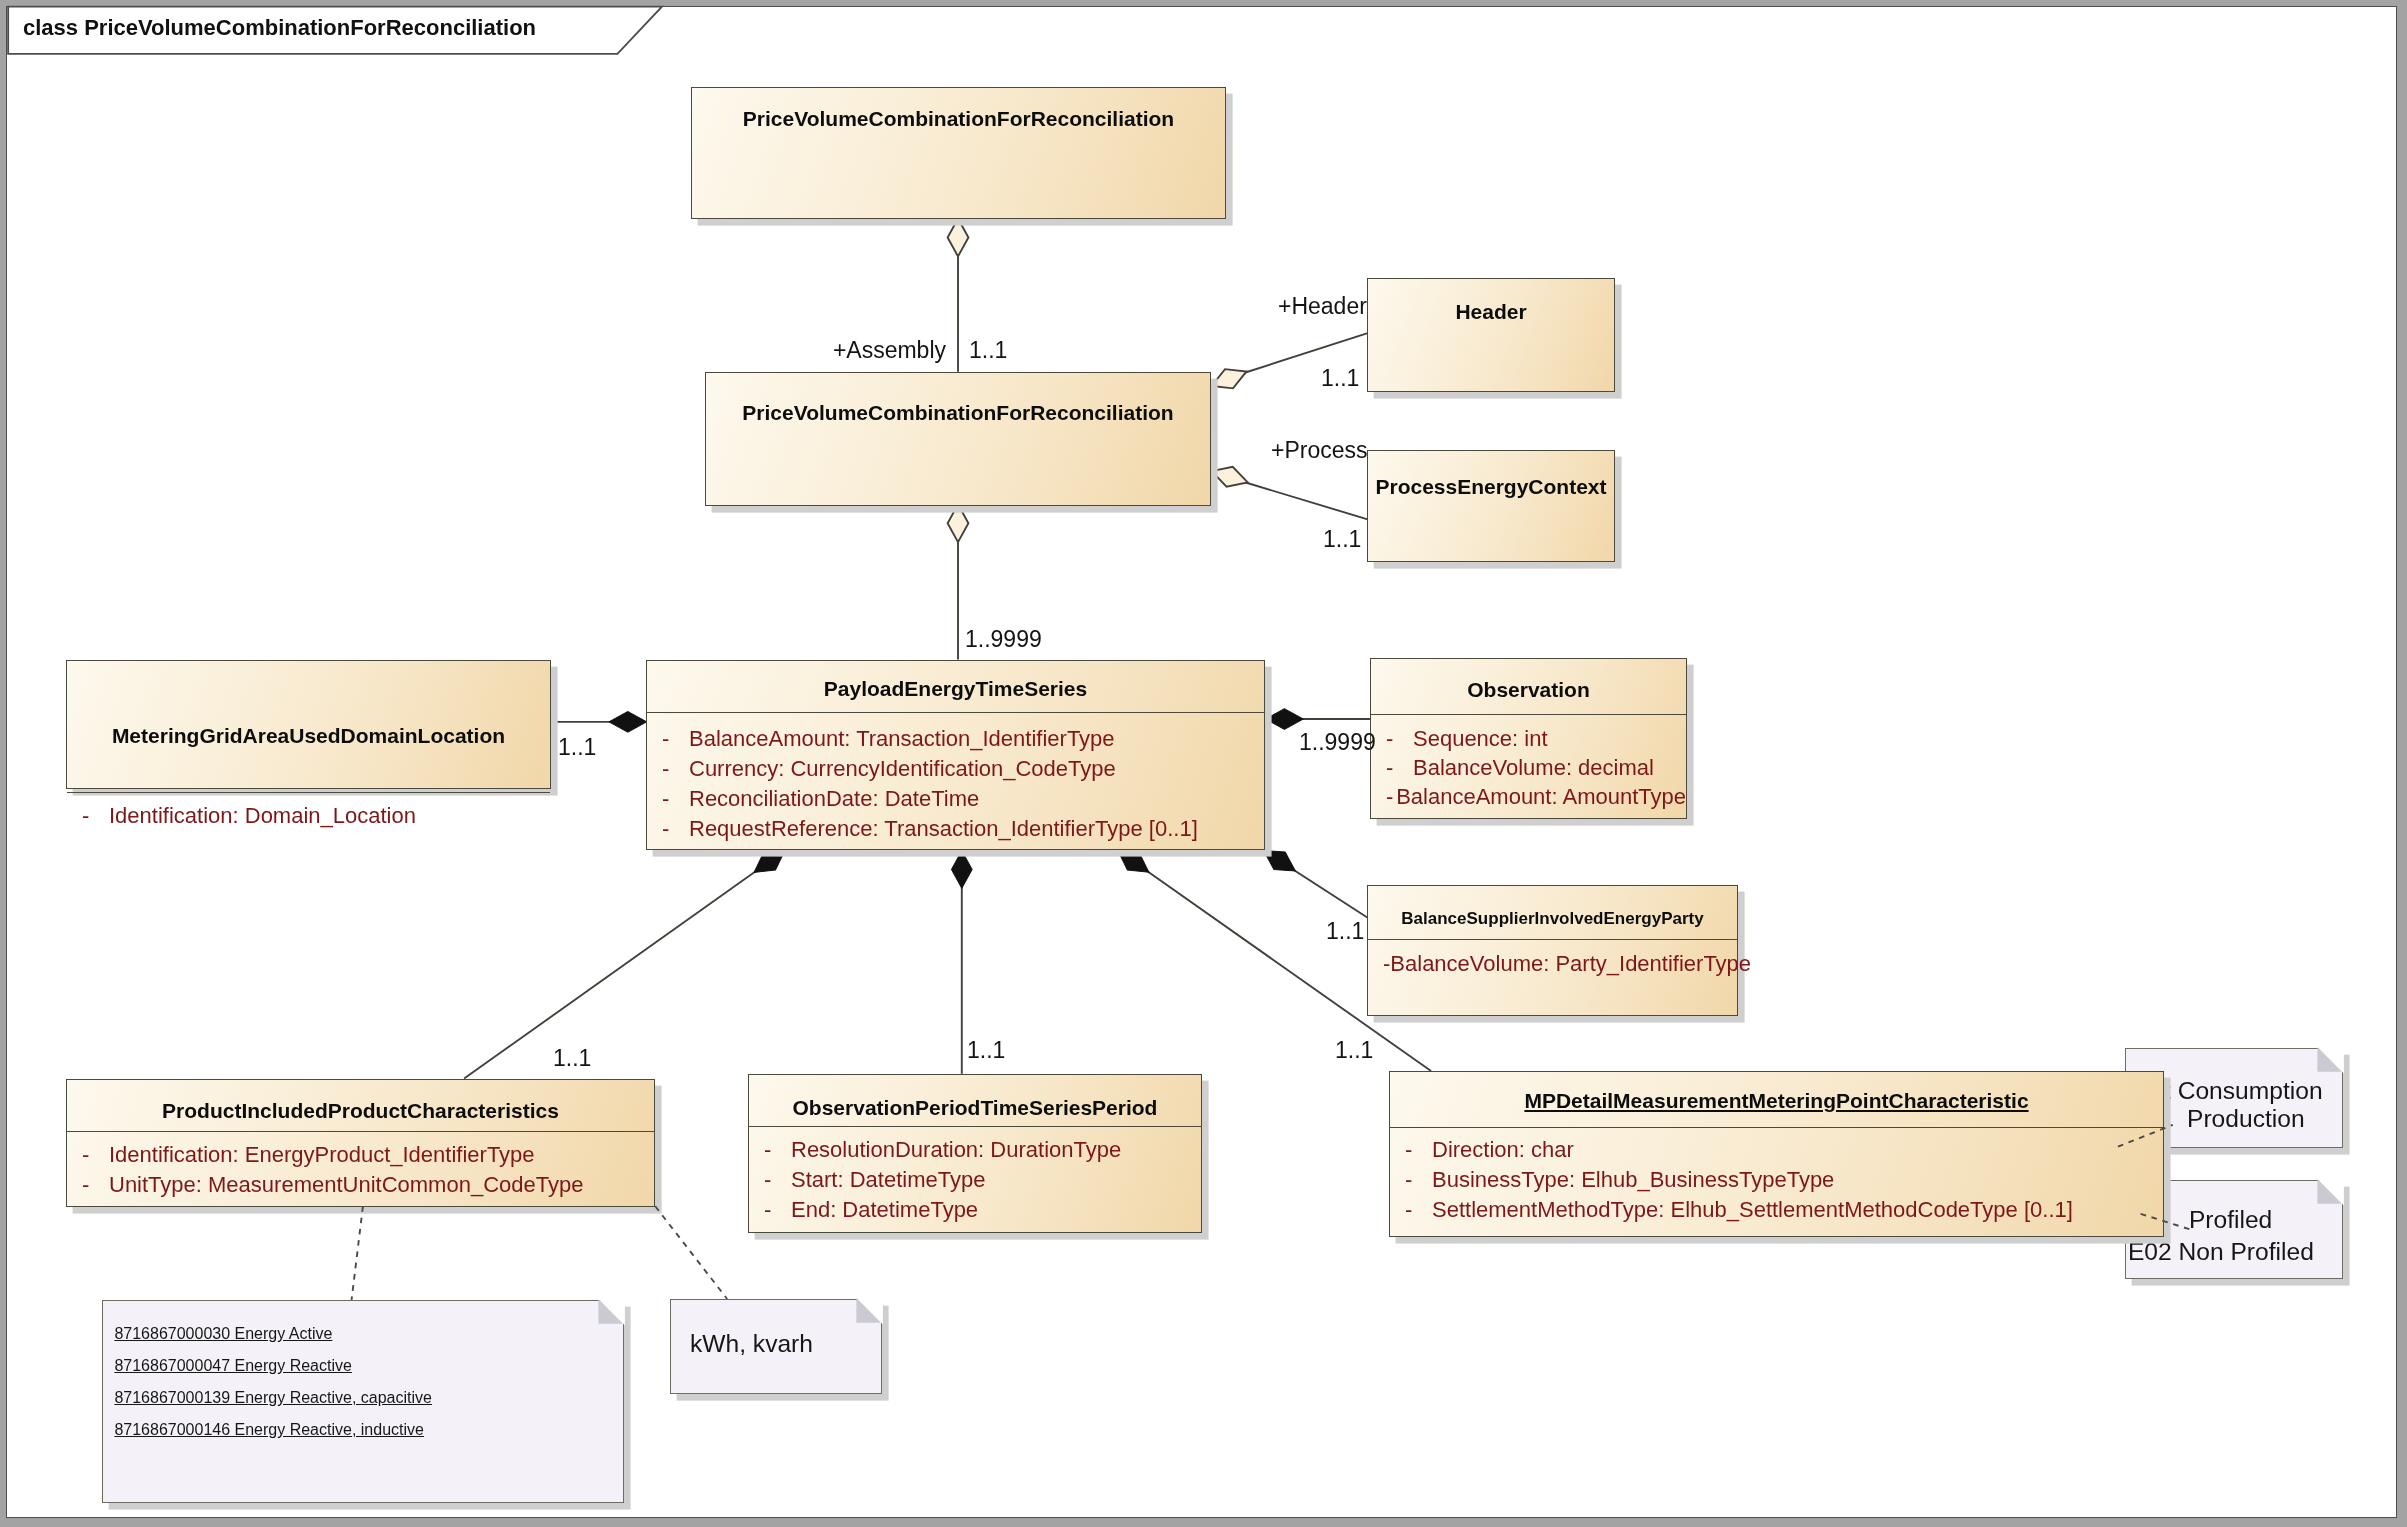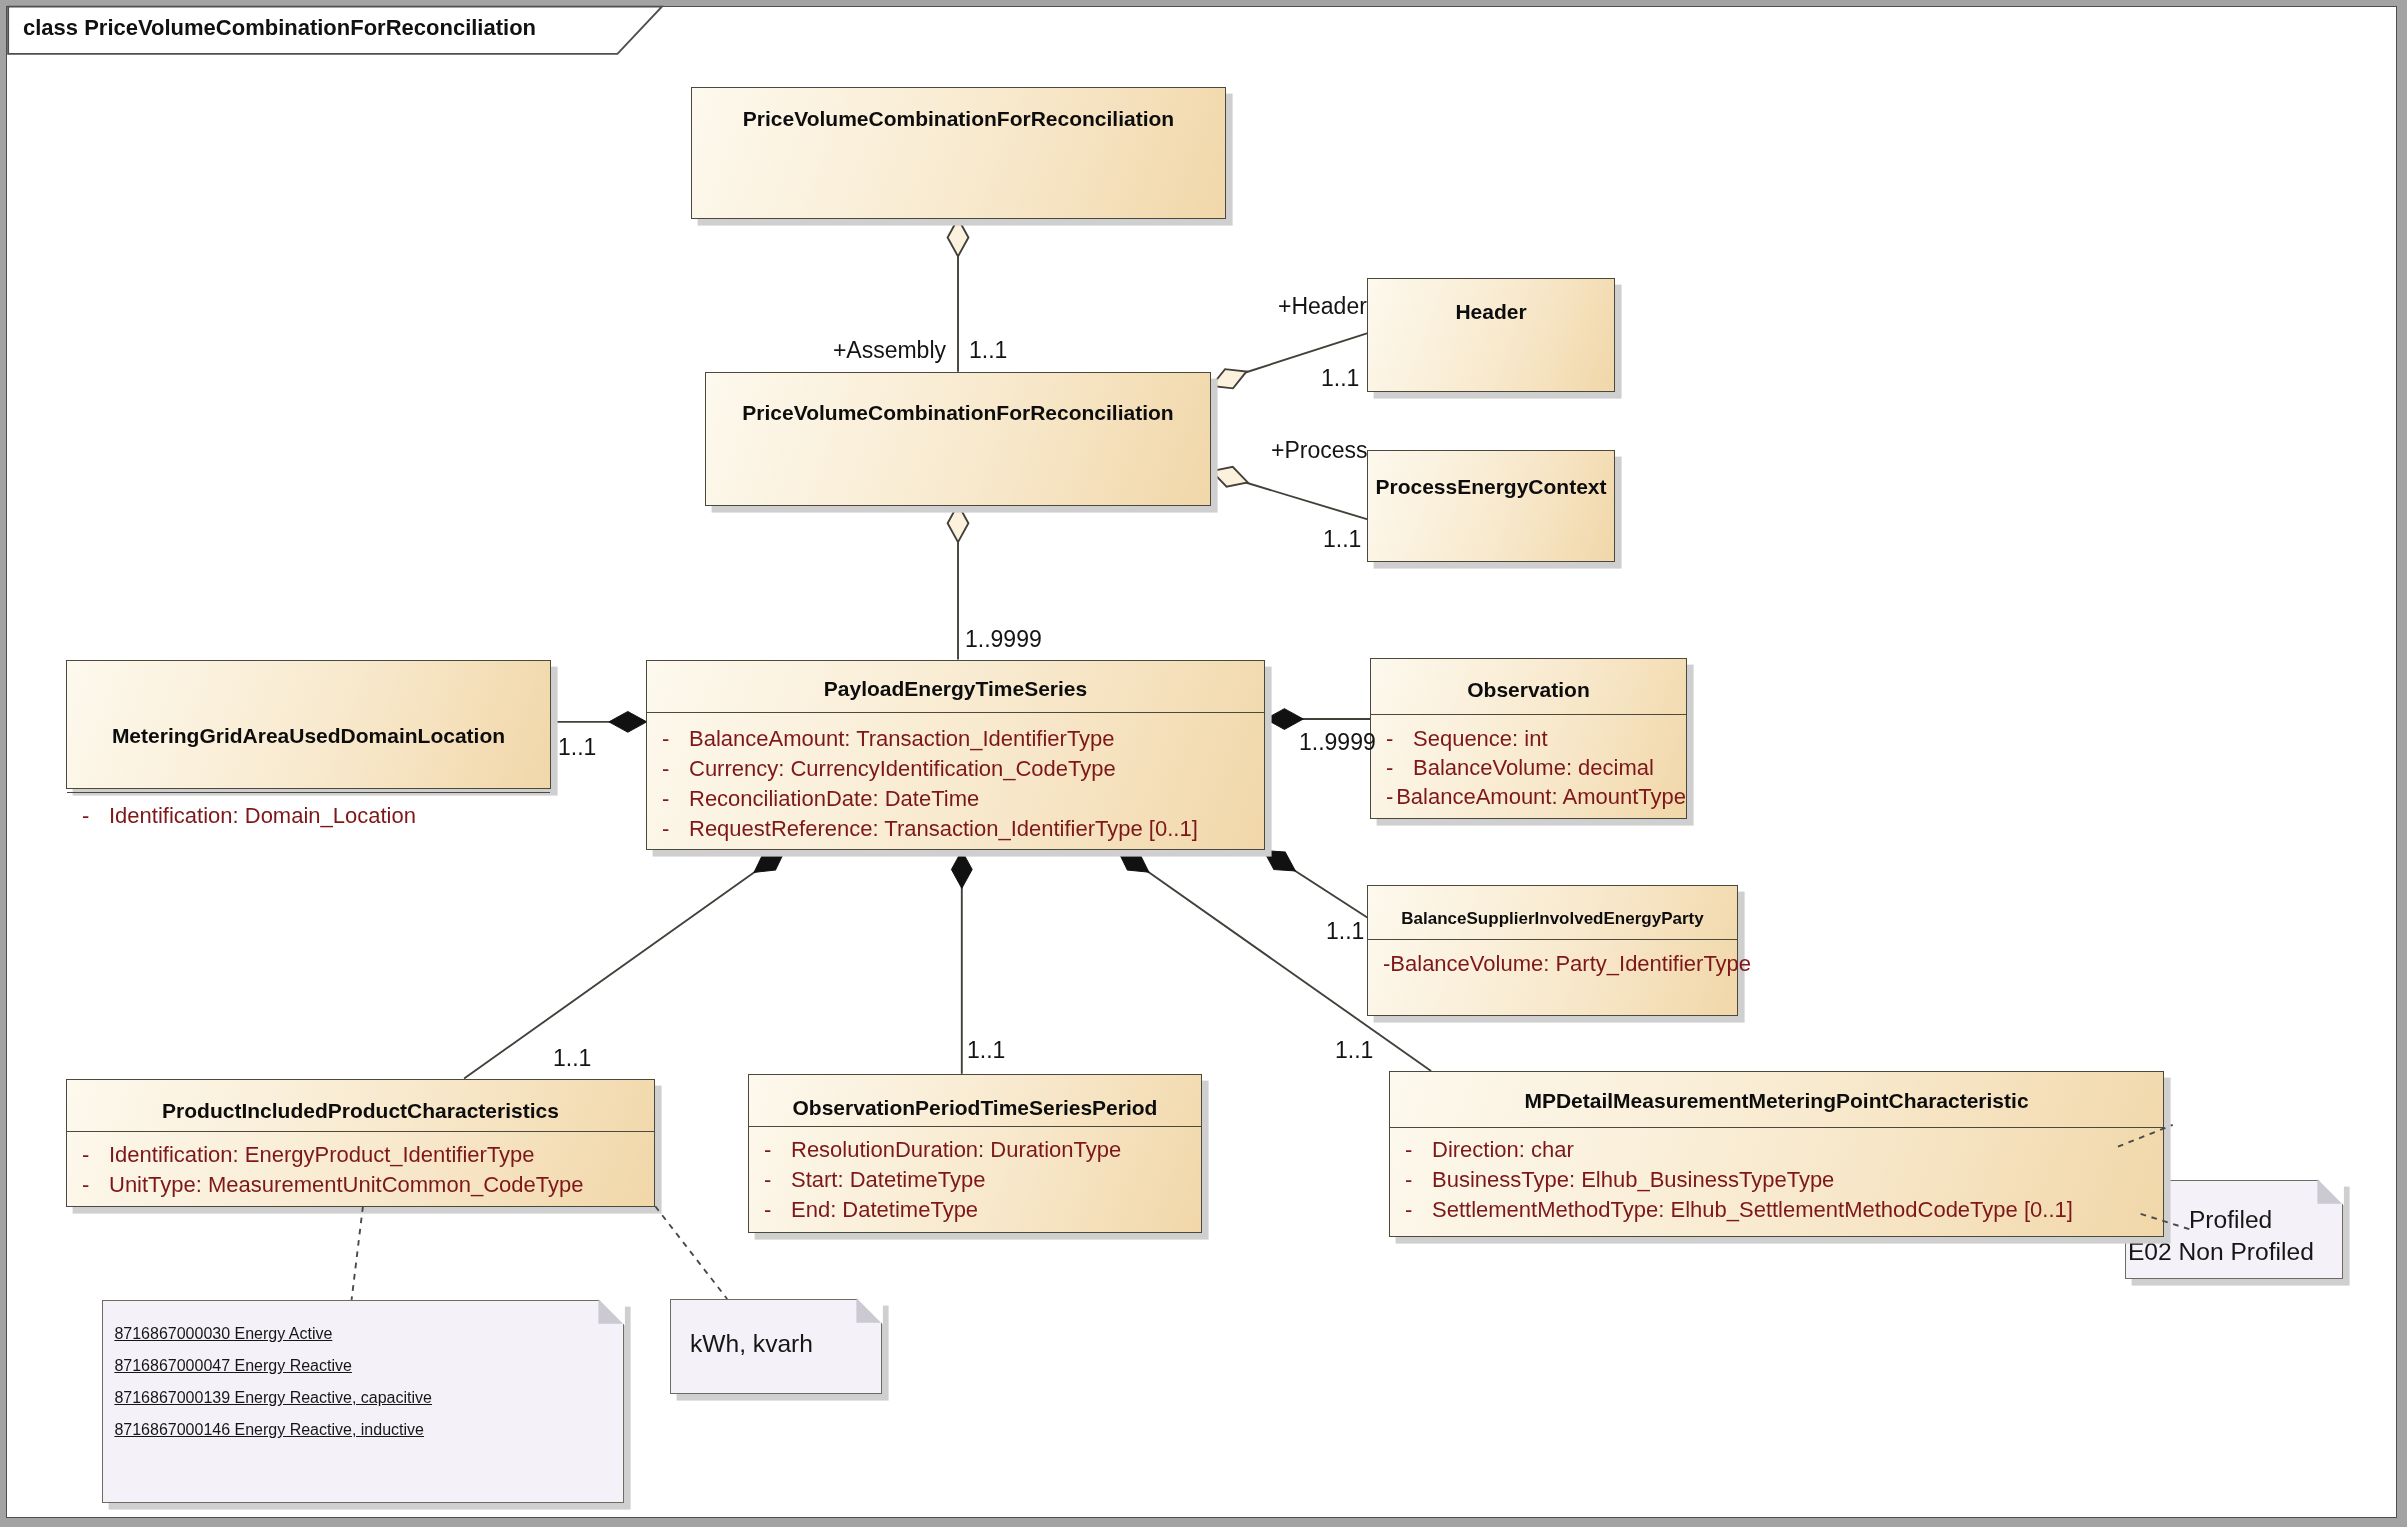--- a/index.html
+++ b/index.html
@@ -78,20 +78,30 @@
   </div>
 
   <div class="note" style="left:670px;top:1299px;width:212px;height:95px;">
     <div class="fold">
         <div class="f1"></div>
         <div class="f2"></div>
       </div>
     <div class="ntext" style="padding:30px 0 0 19px;font-size:24.6px;">kWh, kvarh</div>
   </div>
 
+  <div class="note" style="left:2125px;top:1048px;width:218px;height:100px;">
+    <div class="fold">
+        <div class="f1"></div>
+        <div class="f2"></div>
+      </div>
+    <div class="ntext" style="padding:28px 0 0 38px;font-size:24.6px;line-height:28px;">
+      <div>t Consumption</div>
+      <div style="padding-left:23px;">Production</div>
+    </div>
+  </div>
 
   <div class="note" style="left:2125px;top:1180px;width:218px;height:99px;">
     <div class="fold">
         <div class="f1"></div>
         <div class="f2"></div>
       </div>
     <div class="ntext" style="padding:23px 0 0 1.9px;font-size:24.6px;line-height:32px;">
       <div style="padding-left:61px;">Profiled</div>
       <div>E02 Non Profiled</div>
     </div>
@@ -199,21 +209,21 @@
           <span>Start: DatetimeType</span>
         </div>
       <div class="attr-row" style="height:30px;">
           <span class="vis">-</span>
           <span>End: DatetimeType</span>
         </div>
     </div>
   </div>
 
   <div class="cls" style="left:1389px;top:1071px;width:775px;height:166px;">
-    <div class="c-title" style="height:55px;padding-top:17px;box-sizing:border-box;">MPDetailMeasurementMeteringPointCharacteristic</div>
+    <div class="c-title" style="height:55px;padding-top:17px;box-sizing:border-box;text-decoration:underline;">MPDetailMeasurementMeteringPointCharacteristic</div>
     <div class="c-attrs" style="height:111px;padding-top:8.5px;">
       <div class="attr-row" style="height:30px;">
           <span class="vis">-</span>
           <span>Direction: char</span>
         </div>
       <div class="attr-row" style="height:30px;">
           <span class="vis">-</span>
           <span>BusinessType: Elhub_BusinessTypeType</span>
         </div>
       <div class="attr-row" style="height:30px;">

